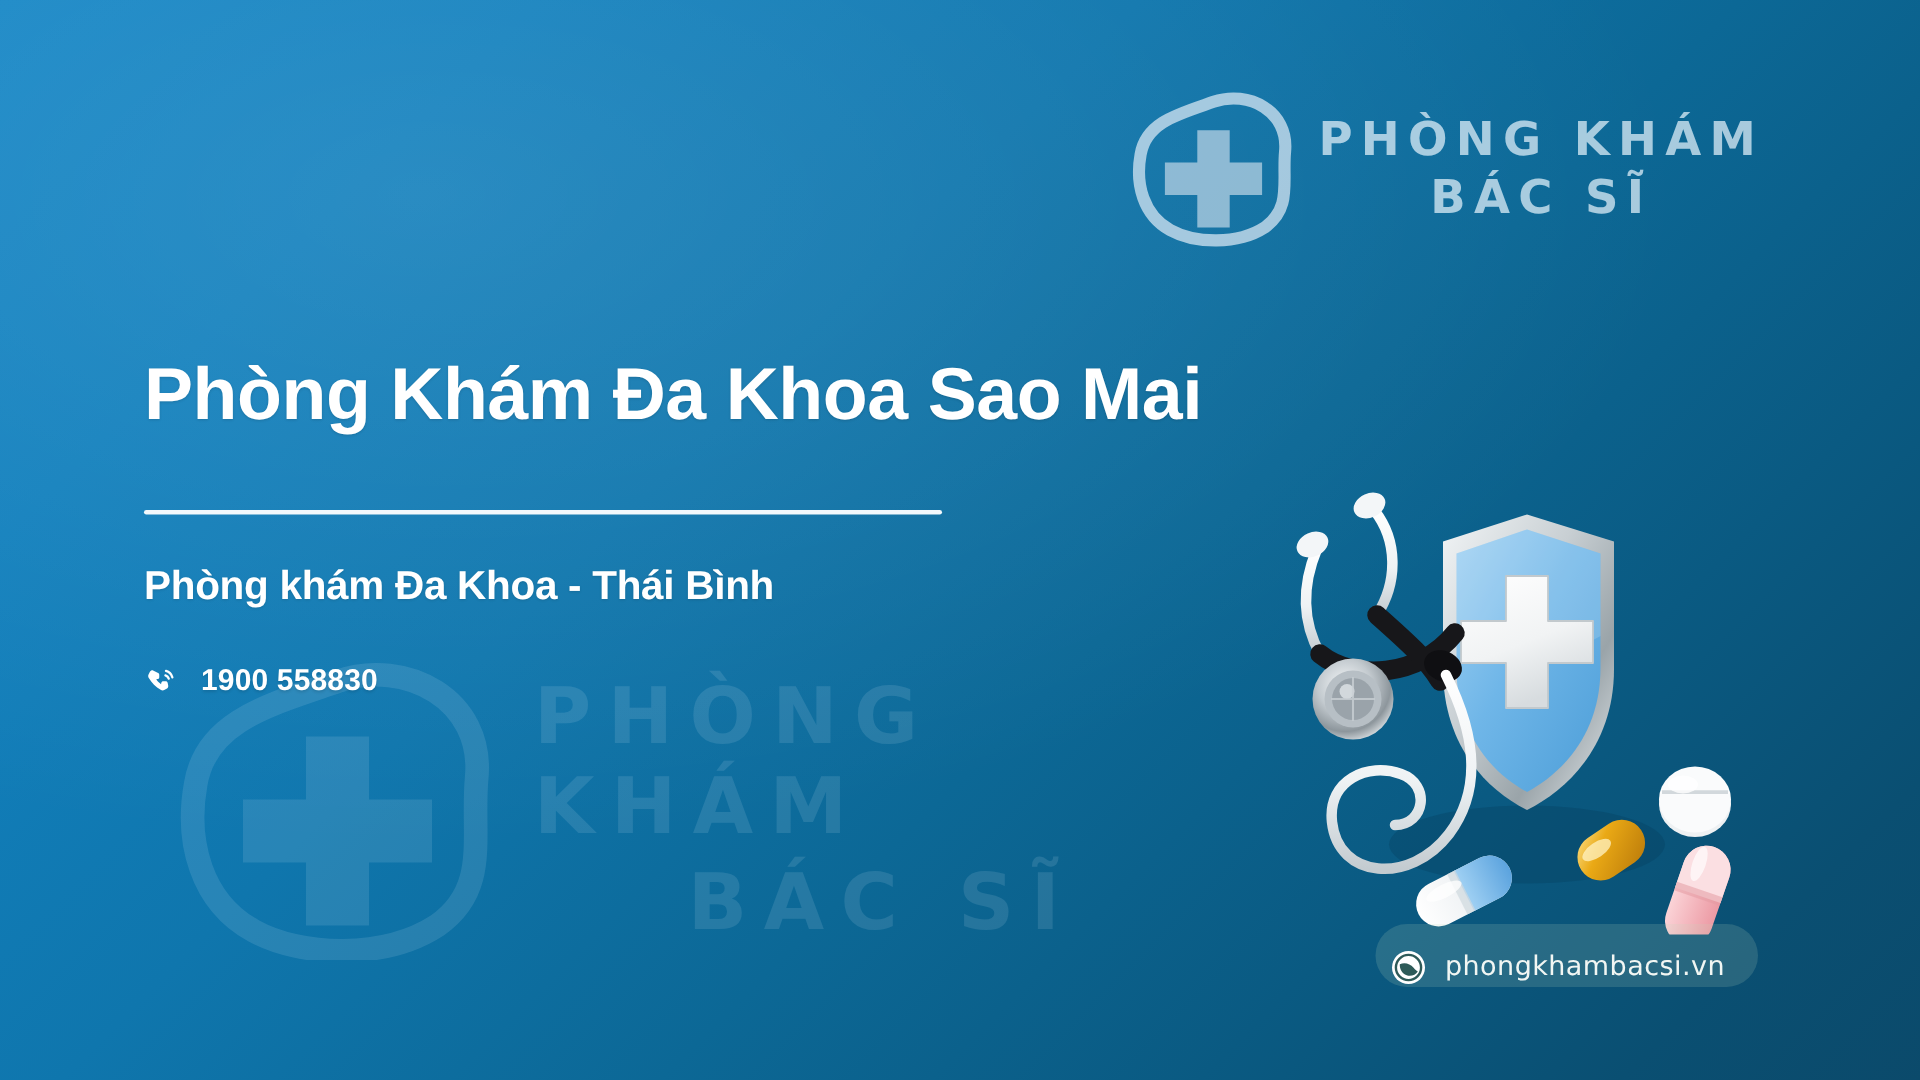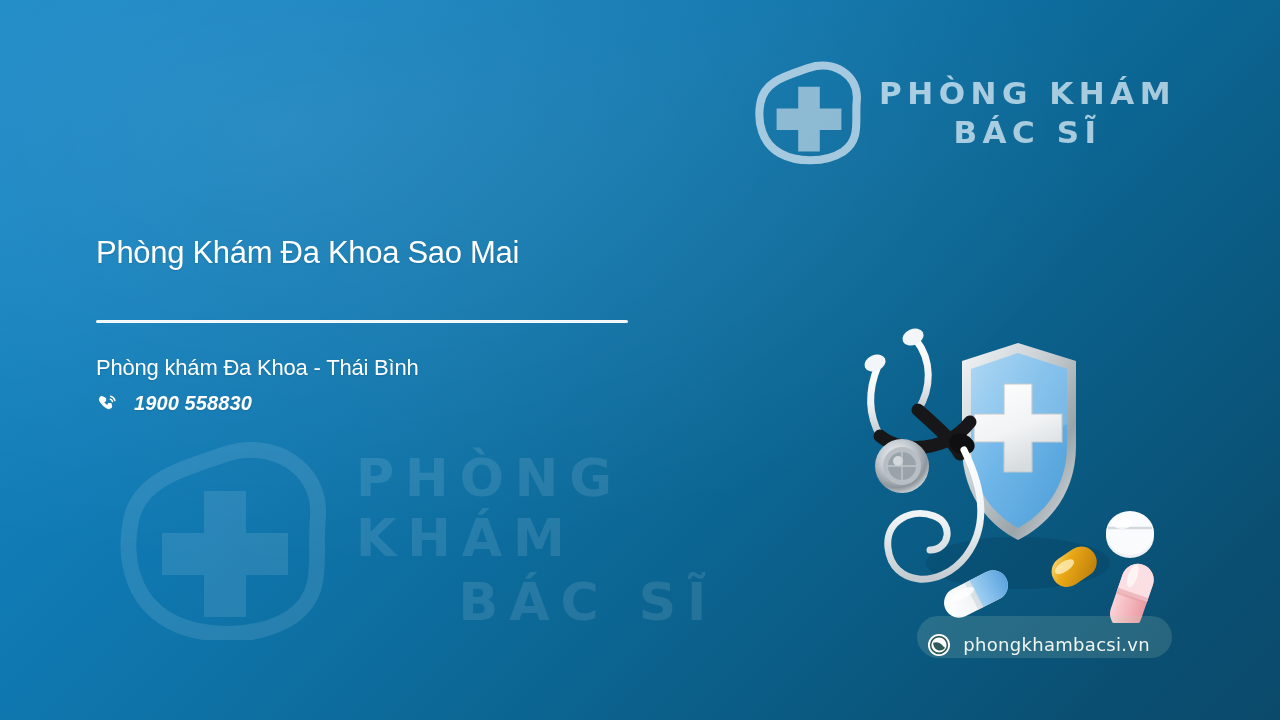--- a/index.html
+++ b/index.html
@@ -75,39 +75,39 @@
   }
   .logo-l2 {
     font-family:"DejaVu Sans", sans-serif;
     font-size:31px; font-weight:bold; color:#e4f2fb;
     letter-spacing:5.5px; white-space:nowrap;
   }
 
   
   .content { position:absolute; left:96px; top:236px; width:760px; }
   .title {
-    font-size:31px; font-weight:normal; color:#ffffff;
+    font-size:49px; font-weight:bold; color:#ffffff;
     letter-spacing:-0.3px; line-height:1.12;
     text-shadow:0 1px 2px rgba(0,0,0,0.14);
     white-space:nowrap;
   }
   .divider {
     margin-top:49px;
     width:532px; height:3px;
     background:#f2f8fc;
     border-radius:2px;
   }
   .subtitle {
     margin-top:32px;
-    font-size:22px; font-weight:normal; color:#ffffff;
+    font-size:27px; font-weight:bold; color:#ffffff;
     letter-spacing:-0.2px;
     text-shadow:0 1px 2px rgba(0,0,0,0.12);
   }
 
-  .info-list { margin-top:11px; display:flex; flex-direction:row; gap:22px;font-style:italic; }
+  .info-list { margin-top:37px; display:flex; flex-direction:row; gap:22px; }
   .info-row { display:flex; align-items:center; gap:16px; }
   .info-ico { width:22px; height:24px; flex:0 0 22px; display:flex; align-items:center; justify-content:center; }
   .info-text {
     font-size:20px; font-weight:bold; color:#ffffff;
     letter-spacing:0.1px;
     text-shadow:0 1px 2px rgba(0,0,0,0.12);
   }
 
   
   .illustration { position:absolute; left:840px; top:318px; width:340px; height:305px; }

